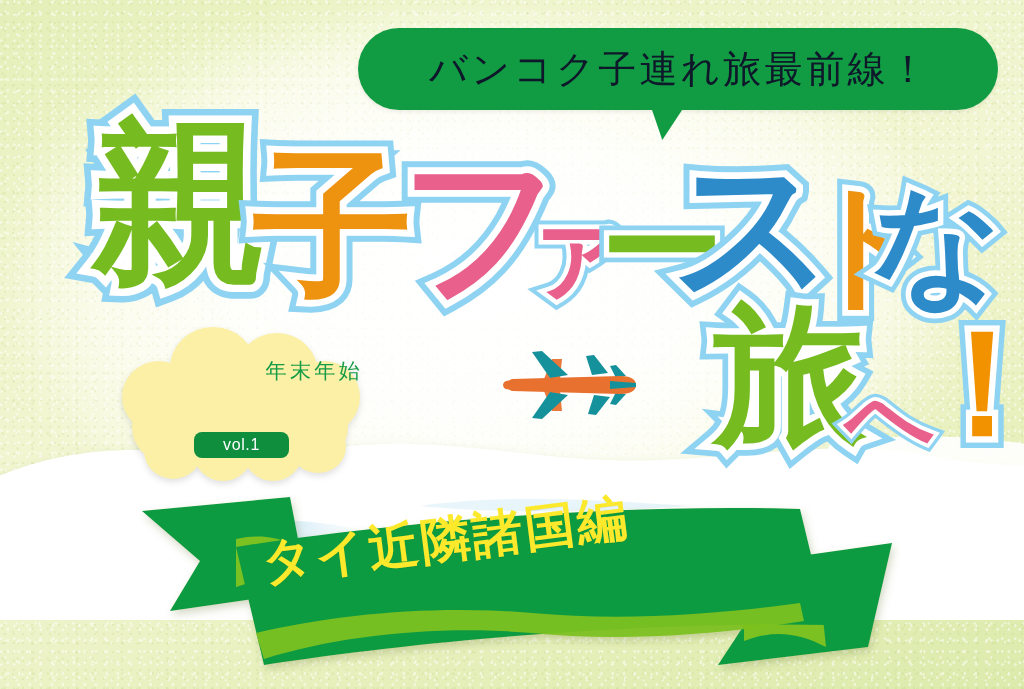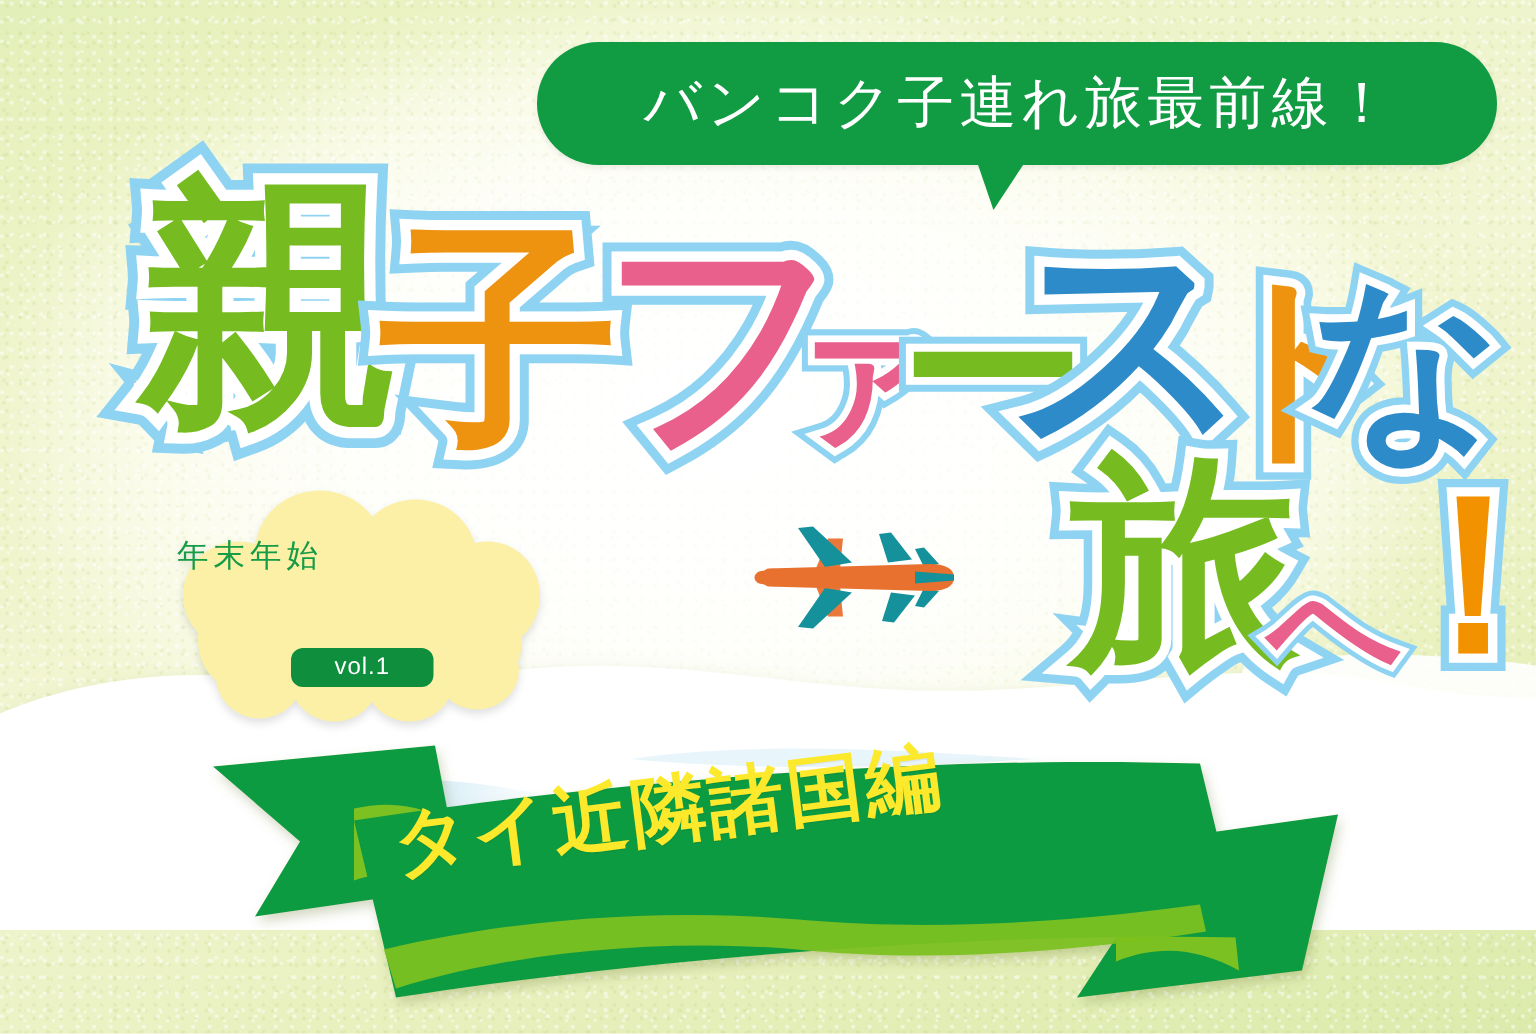--- a/index.html
+++ b/index.html
@@ -35,21 +35,21 @@
   }
 
   
   #bubble{
     position:absolute;left:358px;top:28px;width:640px;height:82px;
     background:#119B42;border-radius:41px;
     display:flex;align-items:center;justify-content:center;
     box-shadow:0 2px 4px rgba(0,0,0,.07);
   }
   #bubble-text{
-    color:#ffffff;font-size:38px;letter-spacing:.09em;font-weight:400;
+    color:#0f172a;font-size:38px;letter-spacing:.09em;font-weight:400;
     white-space:nowrap;line-height:1;padding-left:.09em;
   }
   #bubble-tail{
     position:absolute;left:648px;top:106px;width:0;height:0;
     border-left:17px solid transparent;border-right:17px solid transparent;
     border-top:34px solid #119B42;
     transform:skewX(-9deg);
   }
 
   
@@ -74,21 +74,21 @@
   .tchar .fill{position:relative;}
 
   
   #cloud{
     position:absolute;left:118px;top:327px;width:245px;height:155px;
     filter:drop-shadow(0 3px 3px rgba(0,0,0,.12));
   }
   #cloud-inner{position:absolute;inset:0;}
   .puff{position:absolute;background:#FBF0A6;border-radius:50%;}
   #cloud-label{
-    position:absolute;left:0;top:30px;width:245px;text-align:left;
+    position:absolute;left:0;top:30px;width:245px;text-align:right;
     color:#169B46;font-size:21px;line-height:1.36;letter-spacing:.16em;
     font-weight:400;
   }
   #cloud-vol{
     position:absolute;left:76px;top:105px;width:95px;height:26px;
     background:#0F8E3E;border-radius:8px;
     display:flex;align-items:center;justify-content:center;
   }
   #cloud-vol-text{color:#fff;font-size:16px;letter-spacing:.04em;line-height:1;}
 

